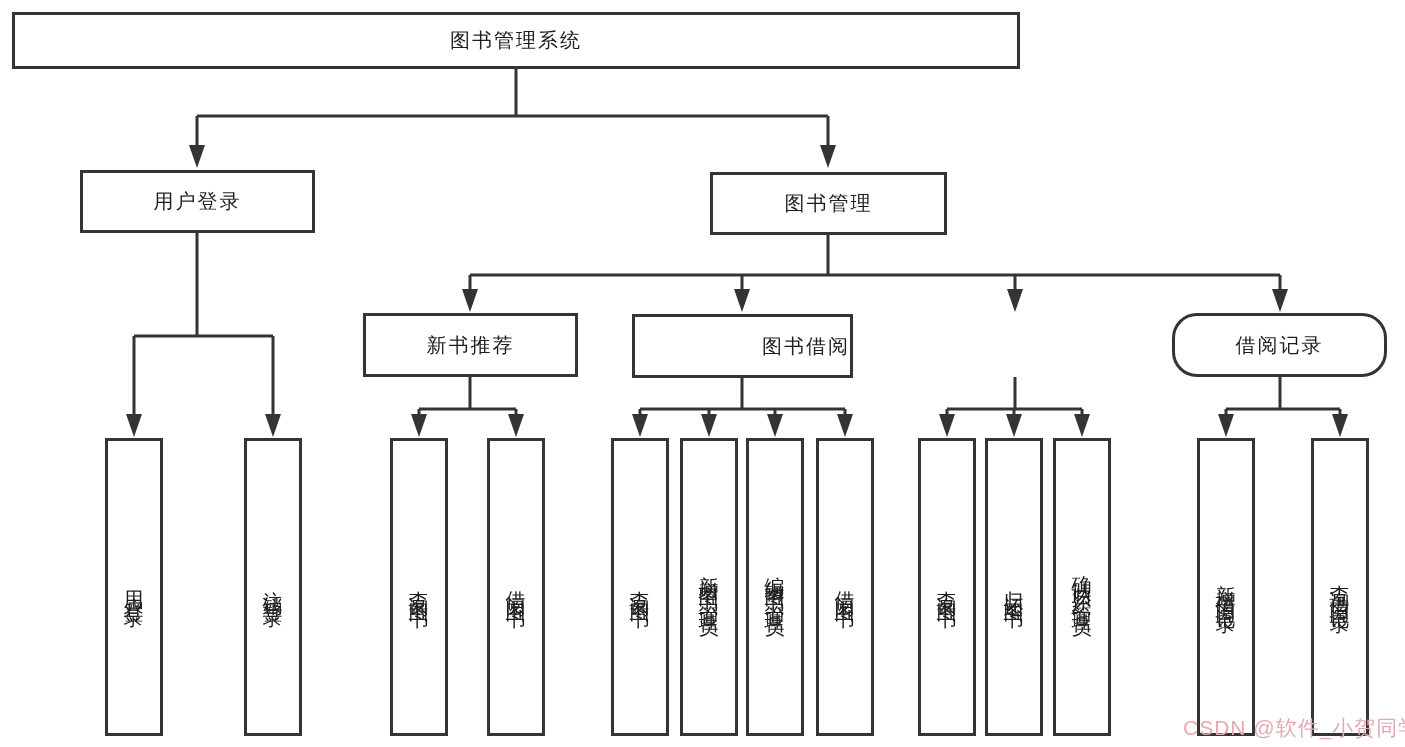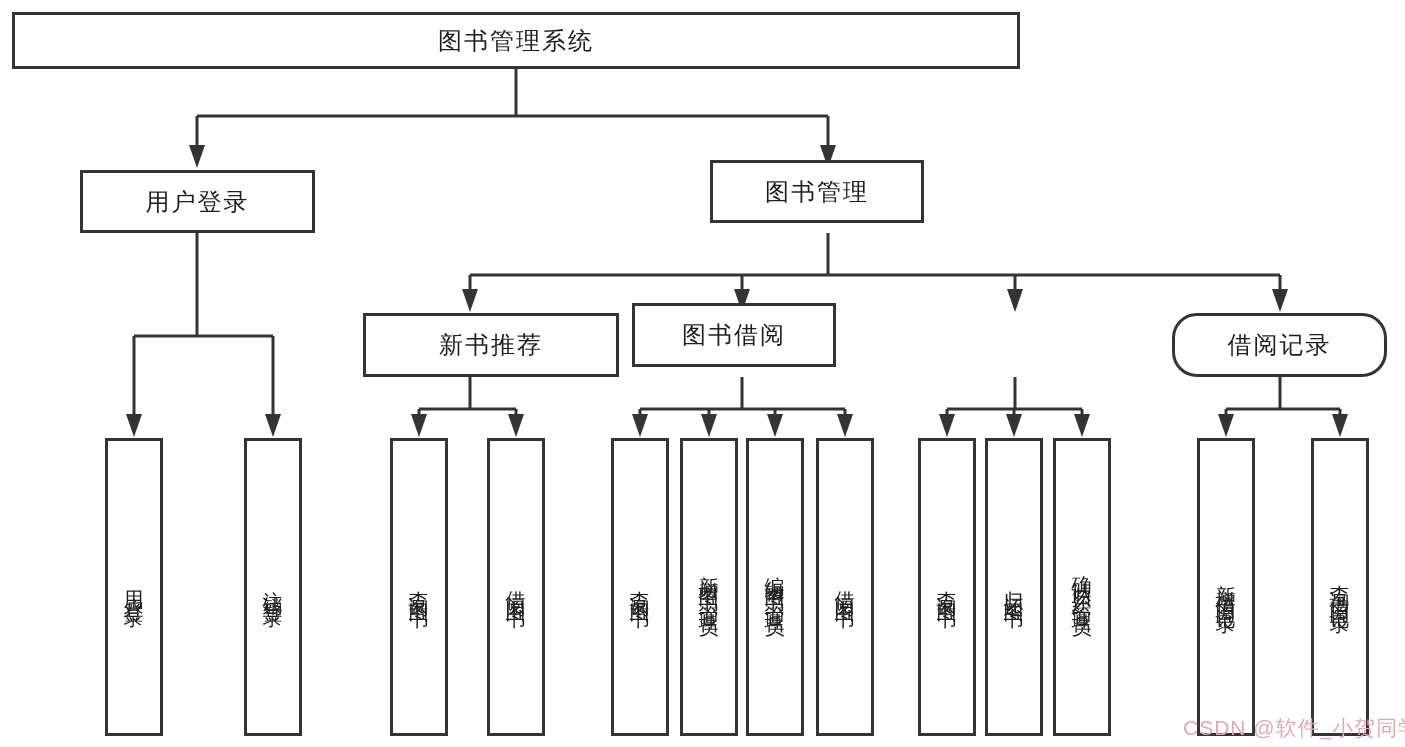--- a/index.html
+++ b/index.html
@@ -28,21 +28,21 @@
     box-sizing: border-box;
     border: 3px solid #343434;
     background: #ffffff;
     display: flex;
     align-items: center;
     justify-content: center;
     color: #1d1d1f;
     z-index: 2;
   }
   .node.h {
-    font-size: 24px;
+    font-size: 20px;
     letter-spacing: 2px;
     white-space: nowrap;
   }
   .node.leaf {
     font-size: 20px;
   }
   .leaf .vtext {
     writing-mode: vertical-rl;
     text-orientation: mixed;
     letter-spacing: 6px;
@@ -128,28 +128,28 @@
     </g>
   </svg>
 
   <div class="node h" style="left:12px; top:12px; width:1008px; height:57px;">
     <span>图书管理系统</span>
   </div>
 
   <div class="node h" style="left:80px; top:170px; width:235px; height:63px;">
     <span>用户登录</span>
   </div>
-  <div class="node h" style="left:710px; top:160px; width:214px; height:63px;">
+  <div class="node h" style="left:710px; top:172px; width:237px; height:63px;">
     <span>图书管理</span>
   </div>
 
-  <div class="node h" style="left:363px; top:313px; width:256px; height:64px;">
+  <div class="node h" style="left:363px; top:313px; width:215px; height:64px;">
     <span>新书推荐</span>
   </div>
-  <div class="node h" style="left:632px; top:303px; width:204px; height:64px;">
+  <div class="node h" style="left:632px; top:314px; width:221px; height:64px;justify-content:flex-end;">
     <span>图书借阅</span>
   </div>
   <div class="node h" style="left:1172px; top:313px; width:215px; height:64px;border-radius:25px;">
     <span>借阅记录</span>
   </div>
 
   <div class="node leaf" style="left:105px; top:438px; width:58px; height:298px;">
     <span class="vtext">用户登录</span>
   </div>
   <div class="node leaf" style="left:244px; top:438px; width:58px; height:298px;">

